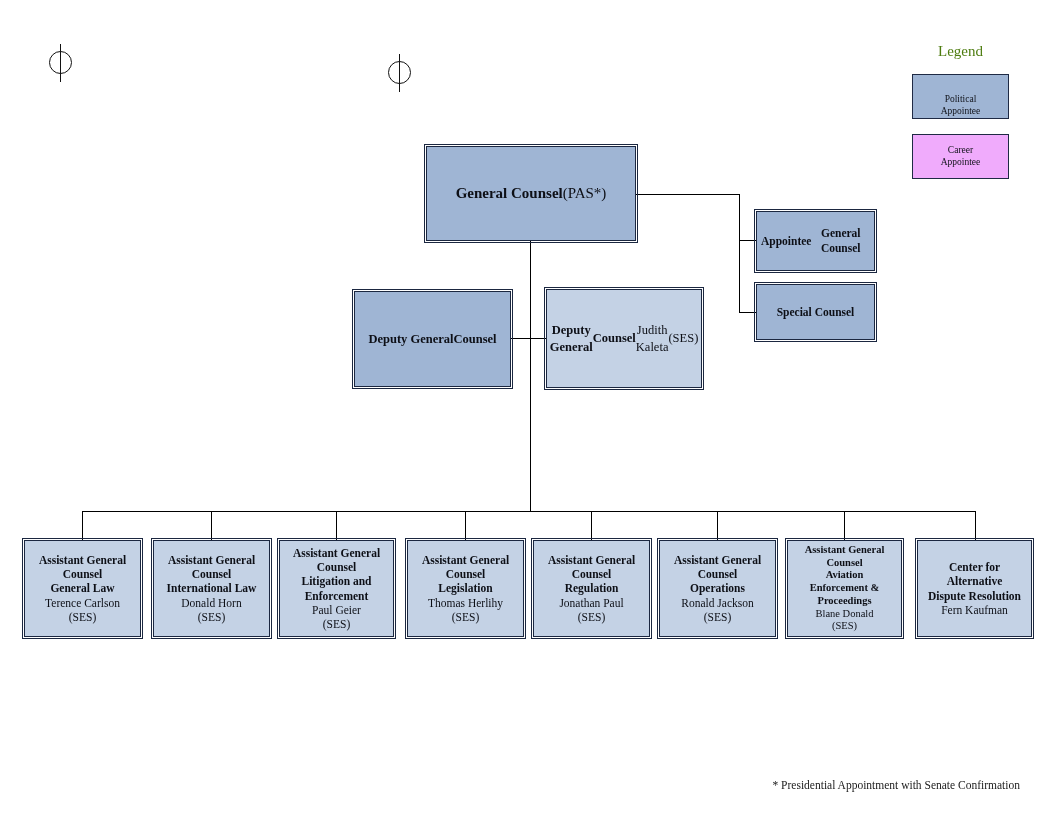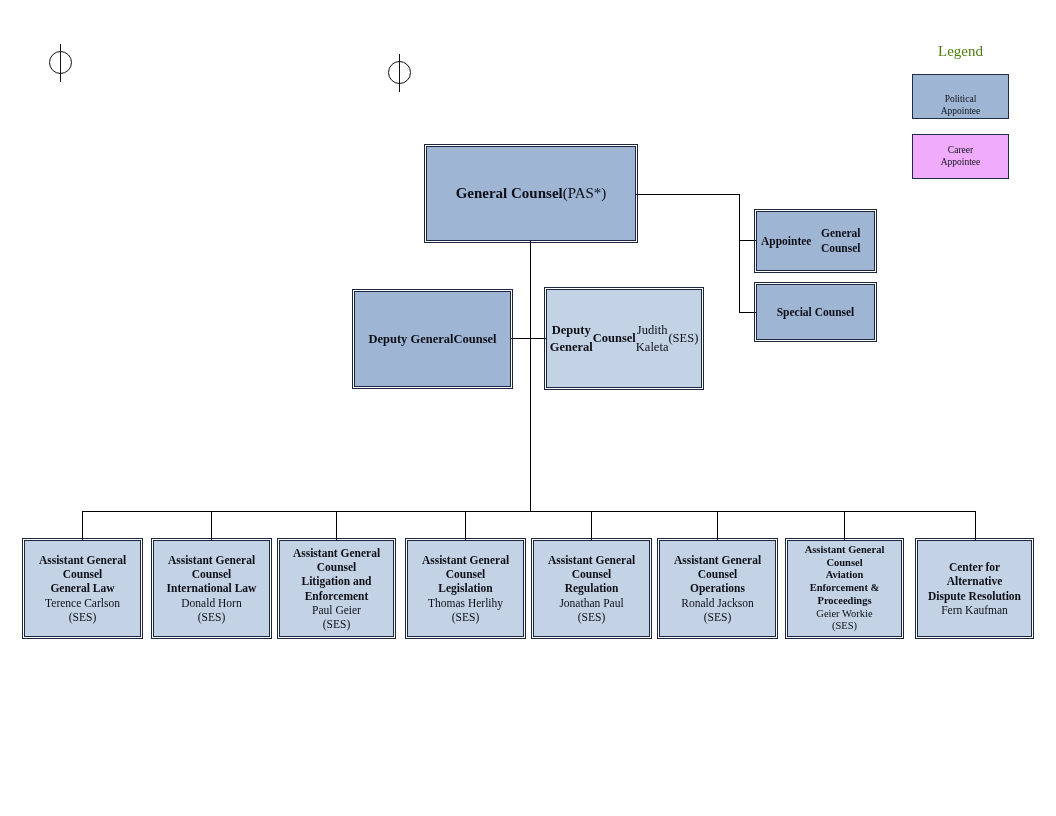--- a/index.html
+++ b/index.html
@@ -297,25 +297,26 @@
         <div class="t1">Operations</div>
         <div class="t2">Ronald Jackson</div>
         <div class="t2">(SES)</div>
       </div>
       <div class="row-node" style="left: 787px; width: 115px; font-size: 10.5px; background: rgb(196, 210, 229);">
         <div class="t1">Assistant General</div>
         <div class="t1">Counsel</div>
         <div class="t1">Aviation</div>
         <div class="t1">Enforcement  &amp;</div>
         <div class="t1">Proceedings</div>
-        <div class="t2">Geier Workie</div>
+        <div class="t2">Blane Donald</div>
         <div class="t2">(SES)</div>
       </div>
       <div class="row-node" style="left: 917px; width: 115px; font-size: 11.5px; background: rgb(196, 210, 229);">
         <div class="t1">Center for</div>
         <div class="t1">Alternative</div>
         <div class="t1">Dispute Resolution</div>
         <div class="t2">Fern Kaufman</div>
       </div>
     </div>
 
+  <div class="footnote">* Presidential Appointment with Senate Confirmation</div>
 
 </div>
 
 </body></html>

